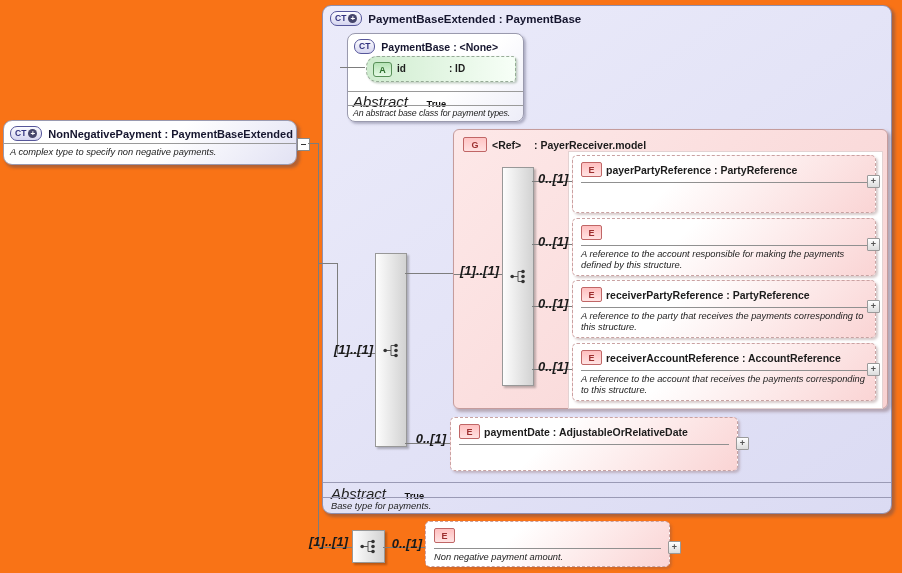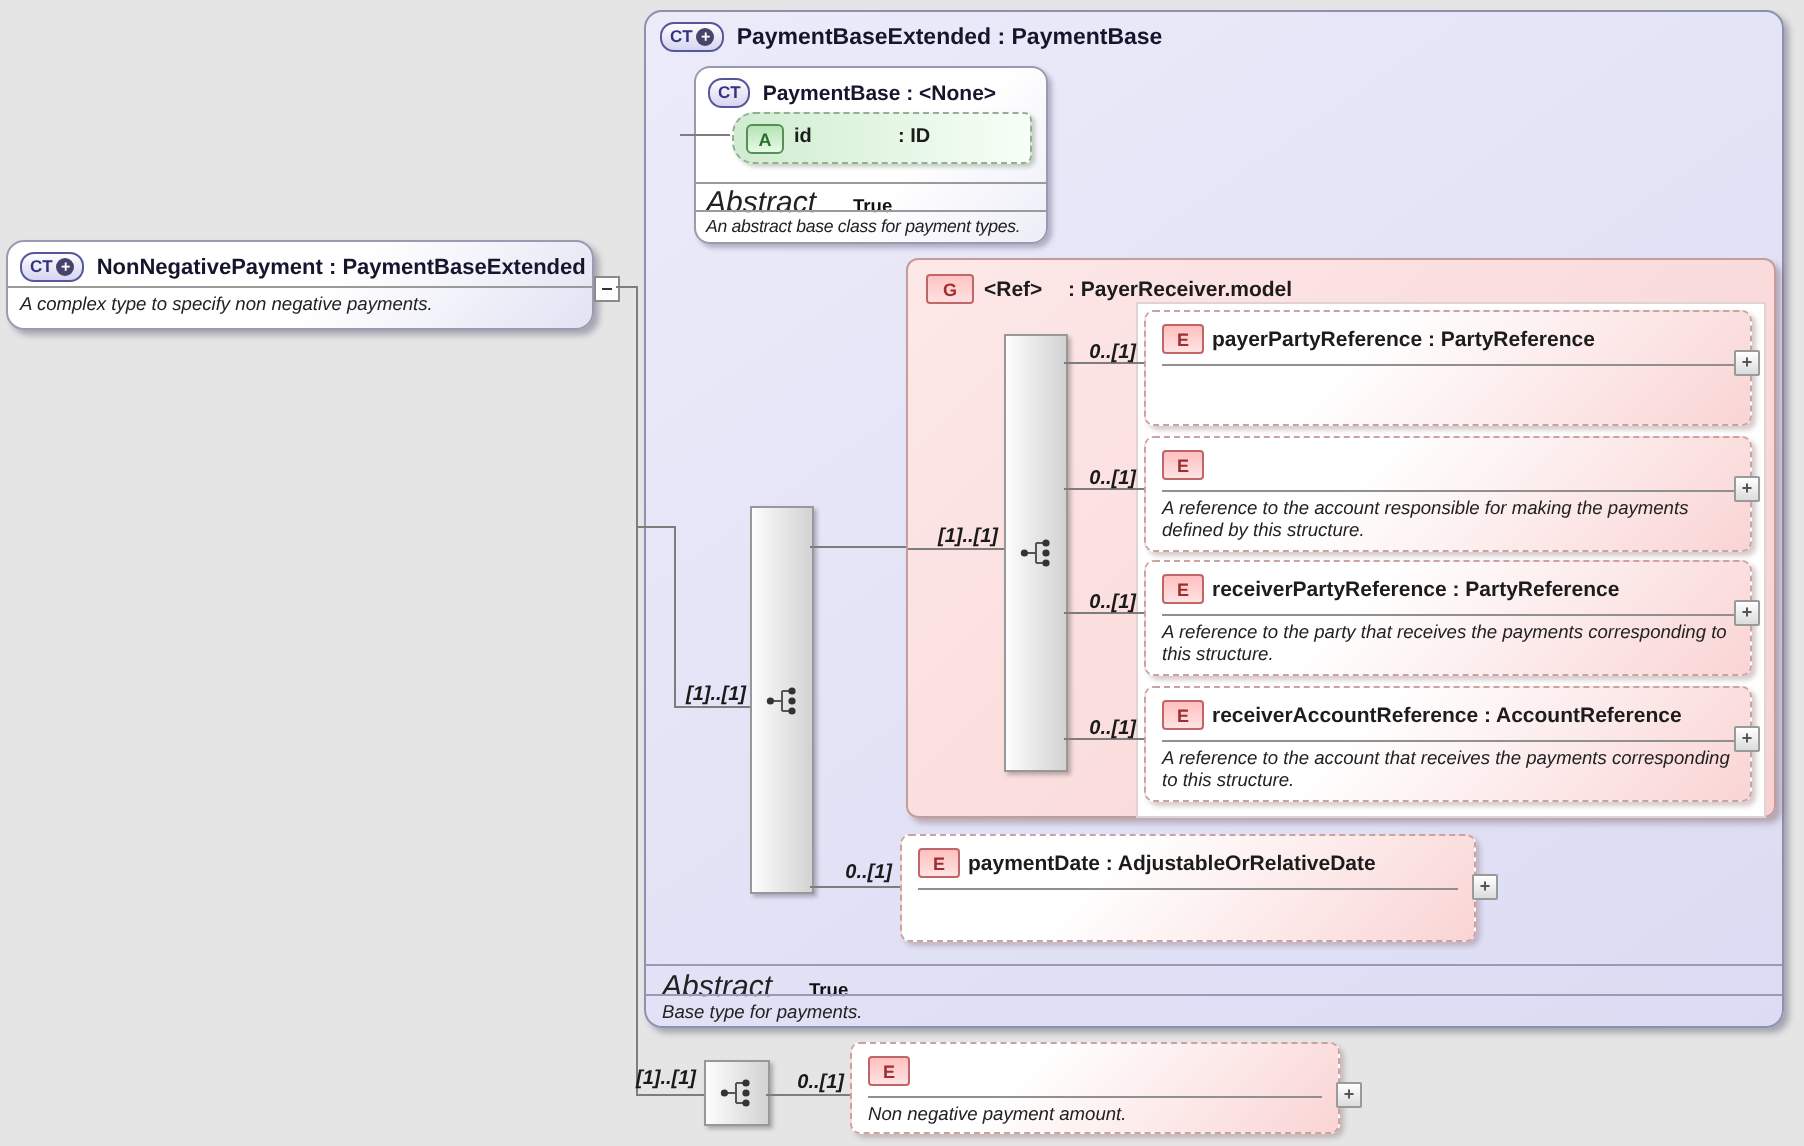--- a/index.html
+++ b/index.html
@@ -1,20 +1,20 @@
 <!DOCTYPE html>
 <html><head>
 <meta charset="utf-8">
 <style>
   html,body{margin:0;padding:0;background:#fff;}
-  .canvas{position:relative;width:902px;height:573px;font-family:"Liberation Sans",sans-serif;background:#e5e5e5;overflow:hidden;}
+  .canvas{position:relative;width:902px;height:573px;font-family:"Liberation Sans",sans-serif;background:#f97316;overflow:hidden;}
   .abs{position:absolute;}
   .hline{position:absolute;height:1px;background:#7d7d7d;}
   .vline{position:absolute;width:1px;background:#7d7d7d;}
-  .card{position:absolute;font-size:10px;font-style:italic;font-weight:bold;color:#1a1a1a;text-align:right;white-space:nowrap;}
+  .card{position:absolute;font-size:13px;font-style:italic;font-weight:bold;color:#1a1a1a;text-align:right;white-space:nowrap;}
   .bigbox{border:1px solid #8f8fae;border-radius:9px;background:linear-gradient(145deg,#ebebfa 0%,#dbdbf3 100%);box-shadow:2.5px 2.5px 3px rgba(70,70,100,.4);}
   .leftbox{border:1px solid #9a9ab0;border-radius:9px;background:linear-gradient(135deg,#ffffff 55%,#e2e2f4 100%);box-shadow:2.5px 2.5px 3px rgba(70,70,100,.4);}
   .basebox{border:1px solid #9a9aae;border-radius:8px;background:linear-gradient(135deg,#ffffff 60%,#ededf8 100%);box-shadow:2px 2px 2.5px rgba(70,70,100,.35);}
   .gbox{border:1px solid #c59c9c;border-radius:6px;background:linear-gradient(135deg,#fde8e8 0%,#f8d2d2 100%);box-shadow:2.5px 2.5px 3px rgba(100,60,60,.35);}
   .panel{position:absolute;background:#fff;border:1px solid #e3d2d2;}
   .bar{position:absolute;border:1px solid #989898;background:linear-gradient(to right,#fdfdfd 0%,#d2d2d2 100%);box-shadow:1.5px 1.5px 2px rgba(0,0,0,.25);display:flex;align-items:center;justify-content:center;}
   .el{position:absolute;border:1px dashed #c9a2a2;border-radius:5px;background:linear-gradient(135deg,#ffffff 35%,#fad4d4 100%);box-shadow:2px 2px 2.5px rgba(120,80,80,.3);}
   .el-title{position:absolute;left:33px;top:8px;font-size:10.5px;font-weight:bold;color:#1c1c1c;white-space:nowrap;}
   .el-sep{position:absolute;left:8px;right:8px;top:26px;height:1px;background:#909090;}
   .el-desc{position:absolute;left:8px;right:9px;top:30px;font-size:9.3px;font-style:italic;color:#222;line-height:11px;}

